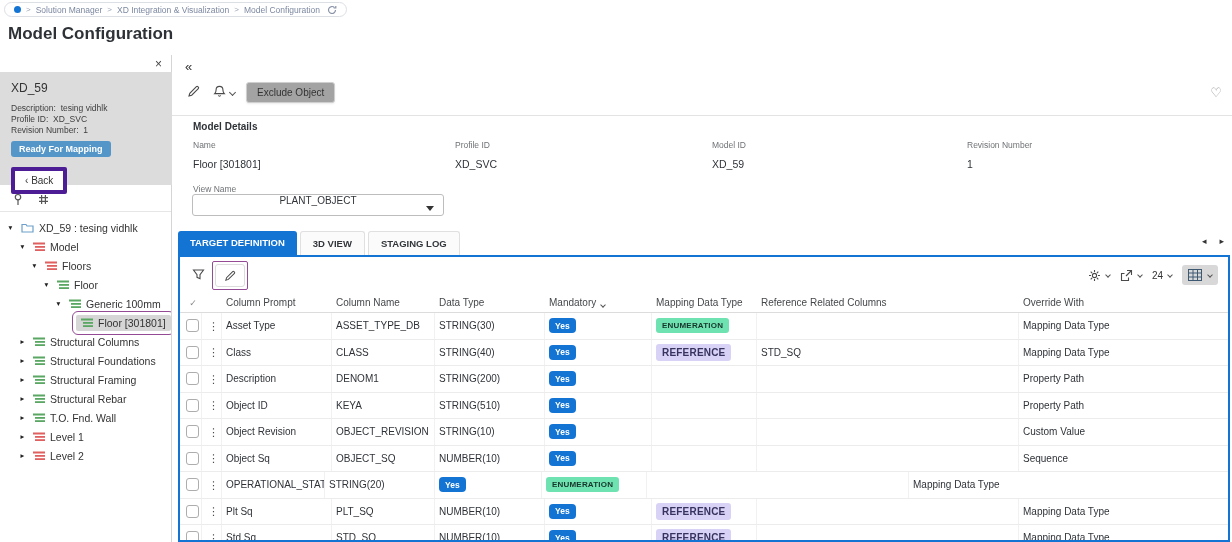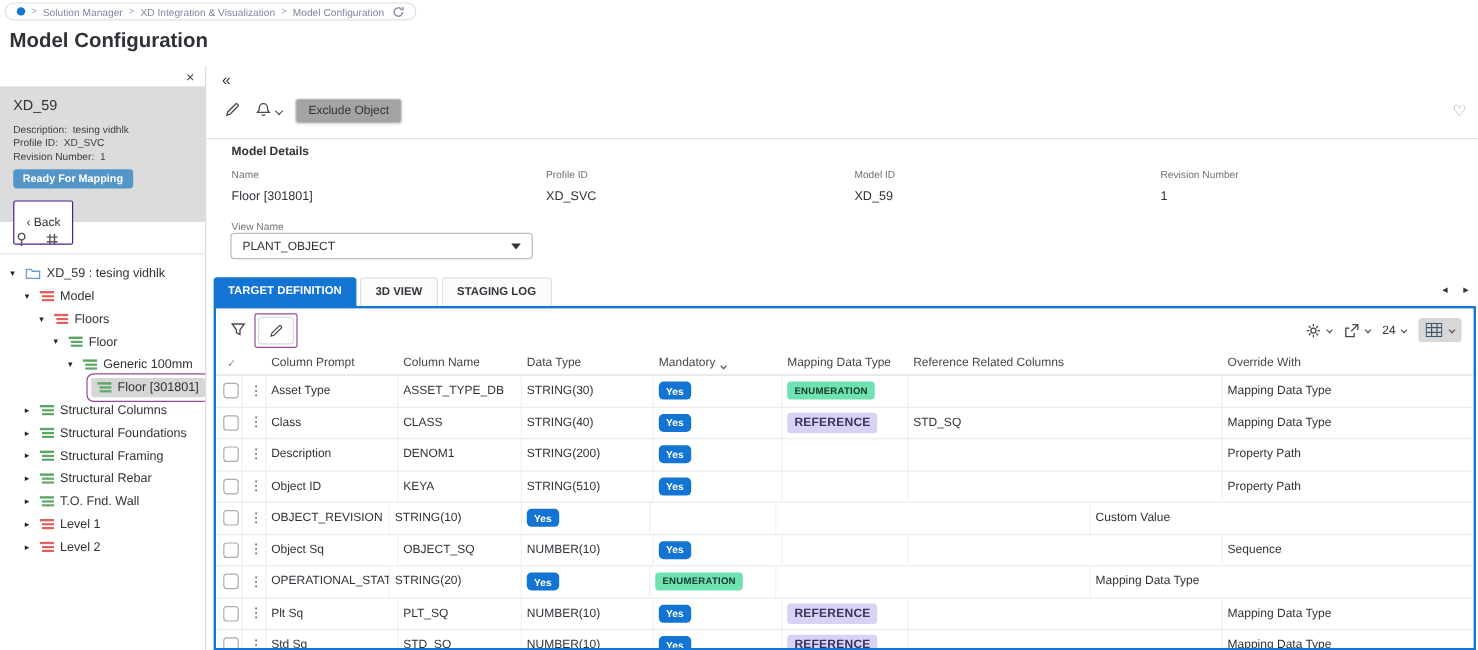--- a/index.html
+++ b/index.html
@@ -21,22 +21,22 @@
   
   .sidebar { position:absolute; top:55px; left:0; width:172px; height:487px; background:#fff;
     border-right:1px solid #d5d5d5; }
   .sidebar-close { position:absolute; top:2px; right:9px; font-size:12px; color:#444; cursor:pointer; }
   .model-card { position:absolute; top:17px; left:0; width:172px; height:113px; background:#dcdcdc;
     padding:9px 11px; }
   .mc-title { font-size:12px; color:#333; margin-bottom:8px; }
   .mc-line { font-size:8.5px; color:#3d3d3d; line-height:11px; }
   .mc-badge { display:inline-block; margin-top:5px; background:#5596c8; color:#fff; font-size:9px;
     font-weight:bold; padding:3px 8px; border-radius:3px; }
-  .mc-back { display:inline-block; margin-top:10px; background:#fff; border:1px solid #4c1d95;
-    border-radius:2px; padding:12px 10px; font-size:10px; color:#333; cursor:pointer; }
+  .mc-back { display:inline-block; margin-top:10px; background:#fff; border:4px solid #4c1d95;
+    border-radius:2px; padding:4px 10px; font-size:10px; color:#333; cursor:pointer; }
   .tree-toolbar { position:absolute; top:133px; left:0; width:171px; height:24px; display:flex;
     align-items:center; gap:15px; padding-left:13px; border-bottom:1px solid #e6e6e6; }
   .tree-container { position:absolute; top:160px; left:0; width:171px; bottom:0; overflow:hidden;
     padding-top:3px; }
   .tree-row { display:flex; align-items:center; height:19px; font-size:10.5px; color:#333;
     white-space:nowrap; }
   .tree-arrow { width:11px; font-size:7.5px; color:#222; text-align:center; flex:none; }
   .node-box { display:inline-flex; align-items:center; gap:5px; padding:2px 5px; border-radius:2px; }
   .node-box.selected { background:#d6d6d6; }
   .node-box.annotated { outline:1.5px solid #944a95; outline-offset:3px; }
@@ -56,21 +56,21 @@
   .main-divider { position:absolute; top:60px; left:0; width:1060px; border-top:1px solid #e3e3e3; }
 
   .section-title { position:absolute; top:66px; left:21px; font-size:10px; font-weight:bold; color:#2f3338; }
   .field { position:absolute; top:85px; }
   .field .flabel { font-size:8.5px; color:#6f7275; }
   .field .fvalue { font-size:10.5px; color:#2f3338; margin-top:8px; }
   .f0{left:21px} .f1{left:283px} .f2{left:540px} .f3{left:795px}
   .viewname-label { position:absolute; top:129px; left:21px; font-size:8.5px; color:#6f7275; }
   .select-box { position:absolute; top:139px; left:20px; width:252px; height:22px;
     border:1px solid #bdbdbd; border-radius:3px; background:#fff; display:flex; align-items:center;
-    padding:0 9px; font-size:10px; color:#2f3338; cursor:pointer; }
+    padding:0 9px; font-size:10px; color:#2f3338; cursor:pointer;flex-direction:column; }
   .select-caret { margin-left:auto; width:0; height:0; border-left:4px solid transparent;
     border-right:4px solid transparent; border-top:5px solid #333; }
 
   
   .tabbar { position:absolute; top:176px; left:6px; right:0; height:24px; display:flex;
     align-items:flex-end; }
   .tab { height:24px; line-height:24px; padding:0 12px; font-size:9.5px; font-weight:bold;
     border-radius:3px 3px 0 0; cursor:pointer; white-space:nowrap;text-align:center; }
   .tab.active { background:#1374d4; color:#fff; }
   .tab.inactive { background:#fbfbfb; color:#32363a; border:1px solid #e0e0e0; border-bottom:none;
@@ -549,20 +549,21 @@
     <span class="cell c-ovr">Property Path</span>
   </div>
 
   <div class="trow">
     <span class="cell c-sel">
               <span class="checkbox"></span>
             </span>
     <span class="cell c-kebab">
               <span class="kebab">⋮</span>
             </span>
+    <span class="cell c-prompt">Object Revision</span>
     <span class="cell c-name">OBJECT_REVISION</span>
     <span class="cell c-type">STRING(10)</span>
     <span class="cell c-mand">
               <span class="badge-yes">Yes</span>
             </span>
     <span class="cell c-map"></span>
     <span class="cell c-ref"></span>
     <span class="cell c-ovr">Custom Value</span>
   </div>
 

